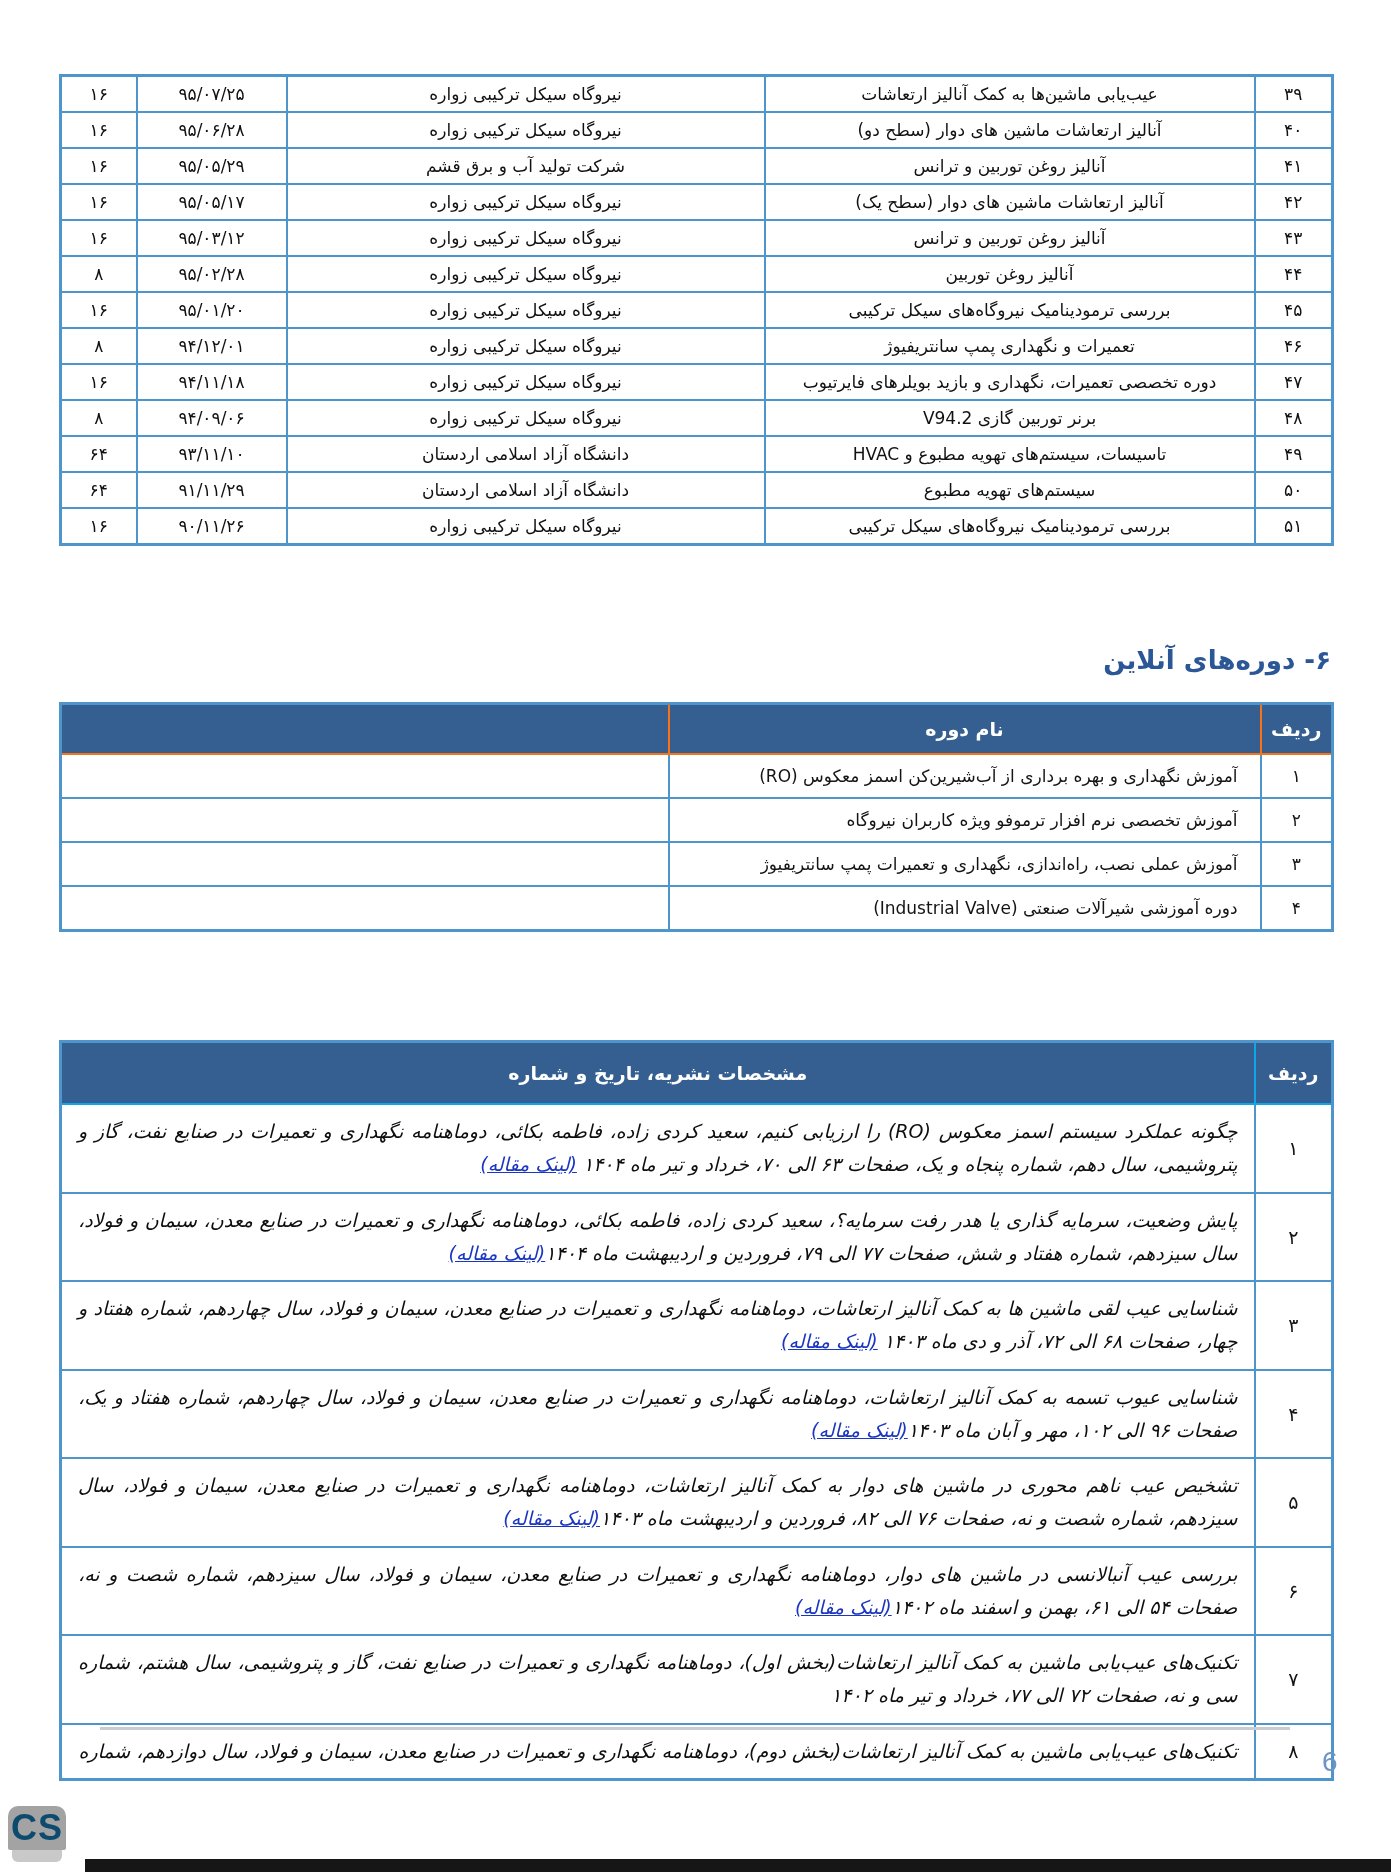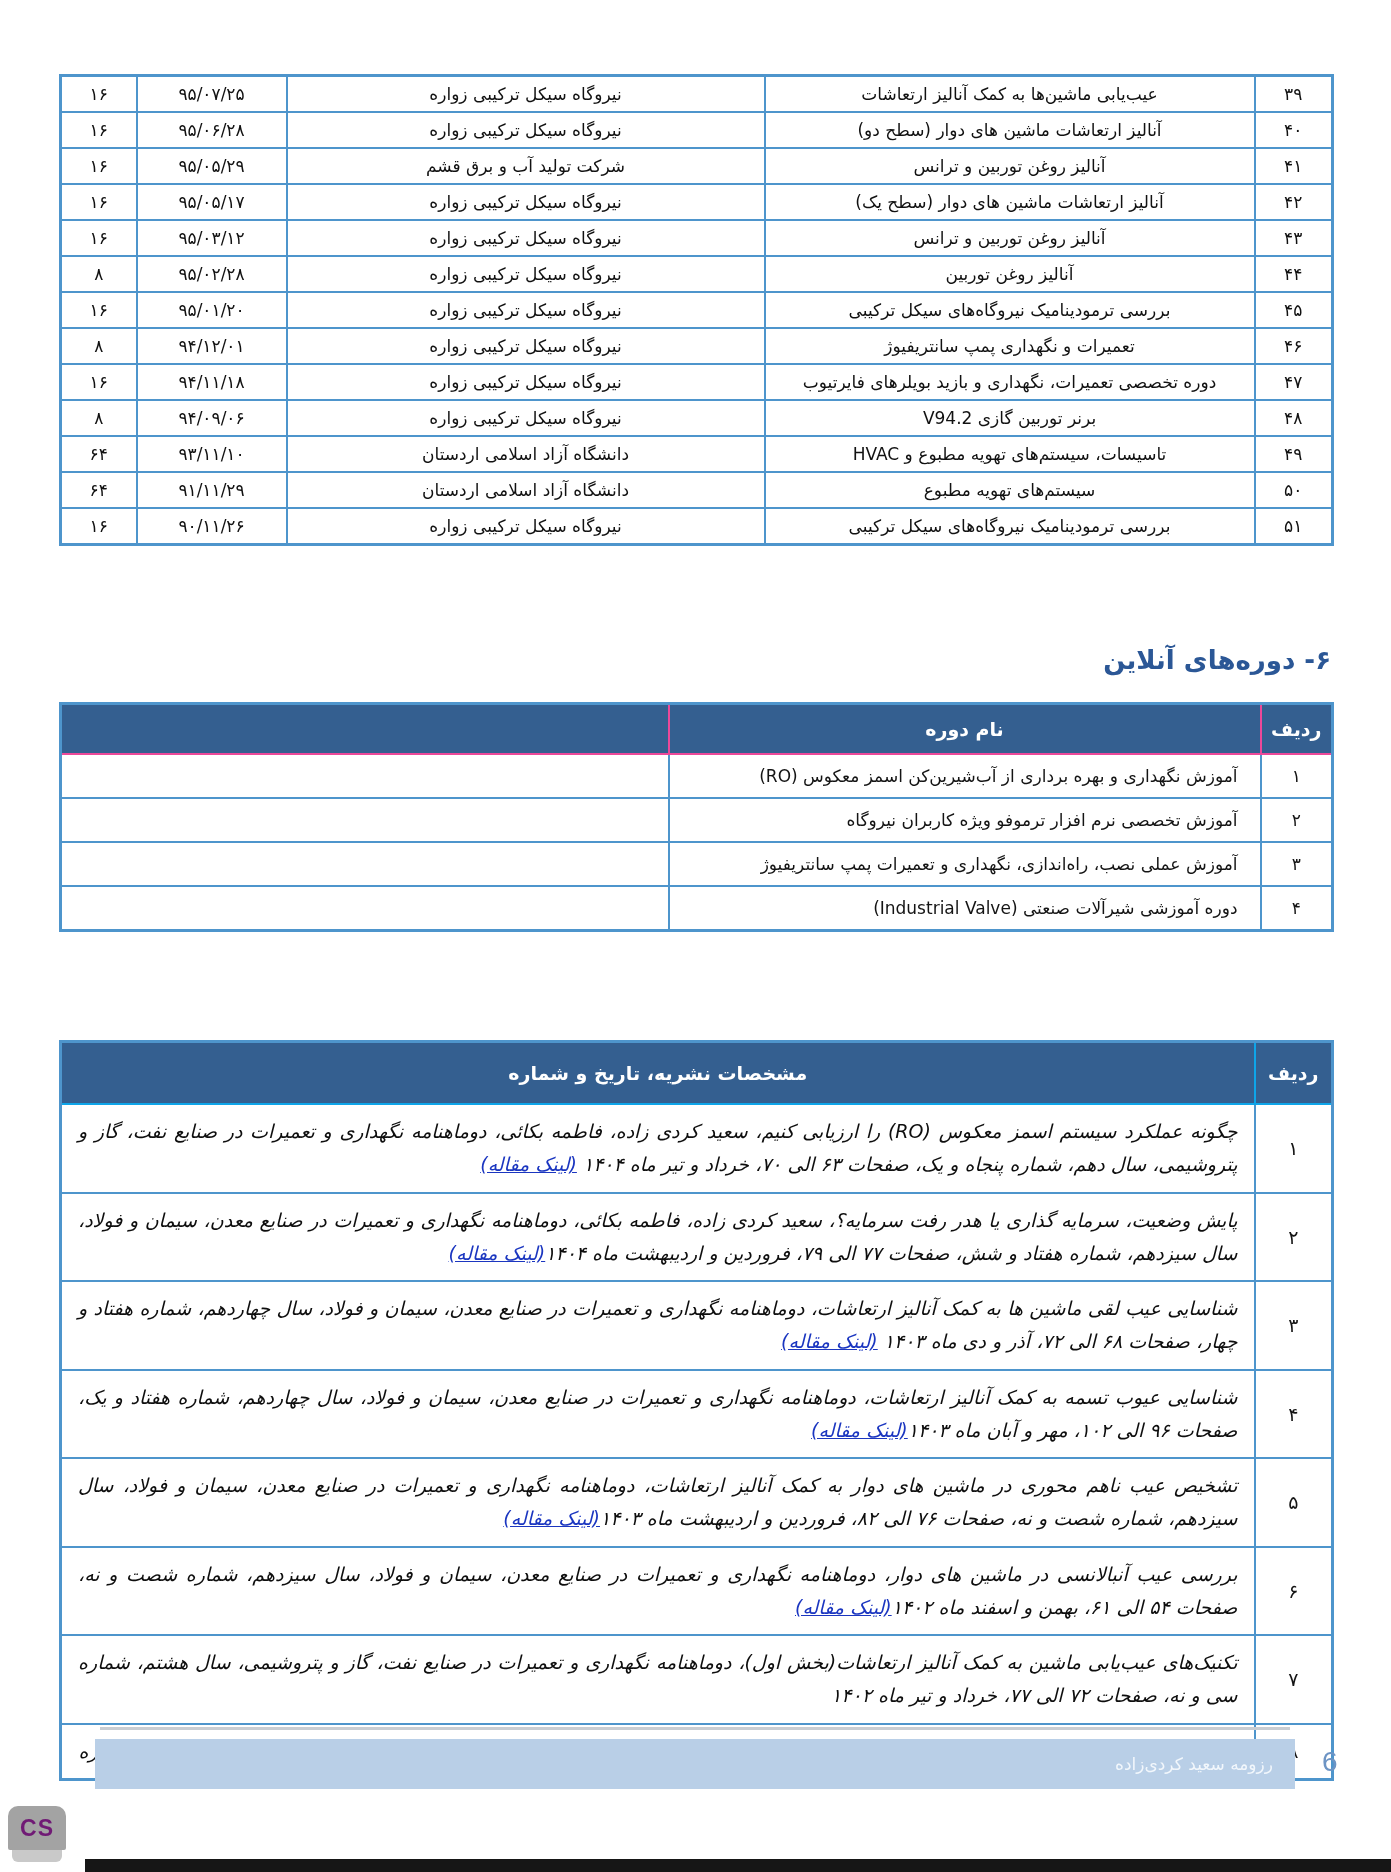--- a/index.html
+++ b/index.html
@@ -49,21 +49,21 @@
   .t7{top:980px;}
   
   table.online{left:59px;top:702px;width:1272px;}
   table.online th{
     background:#345f90;
     color:#ffffff;
     font-size:19px;
     font-weight:bold;
     height:46px;
     text-align:center;
-    border:2px solid #ec4899;
+    border:2px solid #f97316;
   }
   table.online td{
     height:40px;
     font-size:17px;
     vertical-align:middle;
   }
   table.online td.o-no{text-align:center;}
   table.online td.o-name{text-align:right;padding-left:8px;padding-right:22px;}
   
   table.papers{left:59px;top:1040px;width:1272px;}
@@ -125,23 +125,23 @@
   .cs-badge{
     position:absolute;
     left:8px;top:1806px;
     width:58px;height:56px;
     direction:ltr;
   }
   .cs-box{
     width:58px;height:44px;
     background:#a3a3a3;
     border-radius:10px 10px 2px 2px;
-    color:#701a75;
+    color:#0c4a6e;
     font-weight:bold;
-    font-size:23px;
+    font-size:36px;
     text-align:center;
     line-height:44px;
     font-family:"Liberation Sans", sans-serif;
     letter-spacing:1px;
   }
   .cs-flap{
     width:50px;height:12px;
     margin:0 auto;
     background:#c9c9c9;
     border-radius:0 0 6px 6px;
@@ -376,23 +376,20 @@
         </tr>
 
         <tr>
           <td class="p-no">۸</td>
           <td class="p-desc"><span>تکنیک‌های عیب‌یابی ماشین به کمک آنالیز ارتعاشات(بخش دوم)، دوماهنامه نگهداری و تعمیرات در صنایع معدن، سیمان و فولاد، سال دوازدهم، شماره</span></td>
         </tr>
       </tbody>
   </table>
 
   <div class="footer-line"></div>
-  <div class="footer-bar">
-    <span>رزومه سعید کردی‌زاده</span>
-  </div>
   <div class="page-num">6</div>
 
   <div class="cs-badge">
     <div class="cs-box">CS</div>
     <div class="cs-flap"></div>
   </div>
   <div class="bottom-bar"></div>
 
 </div>
 

